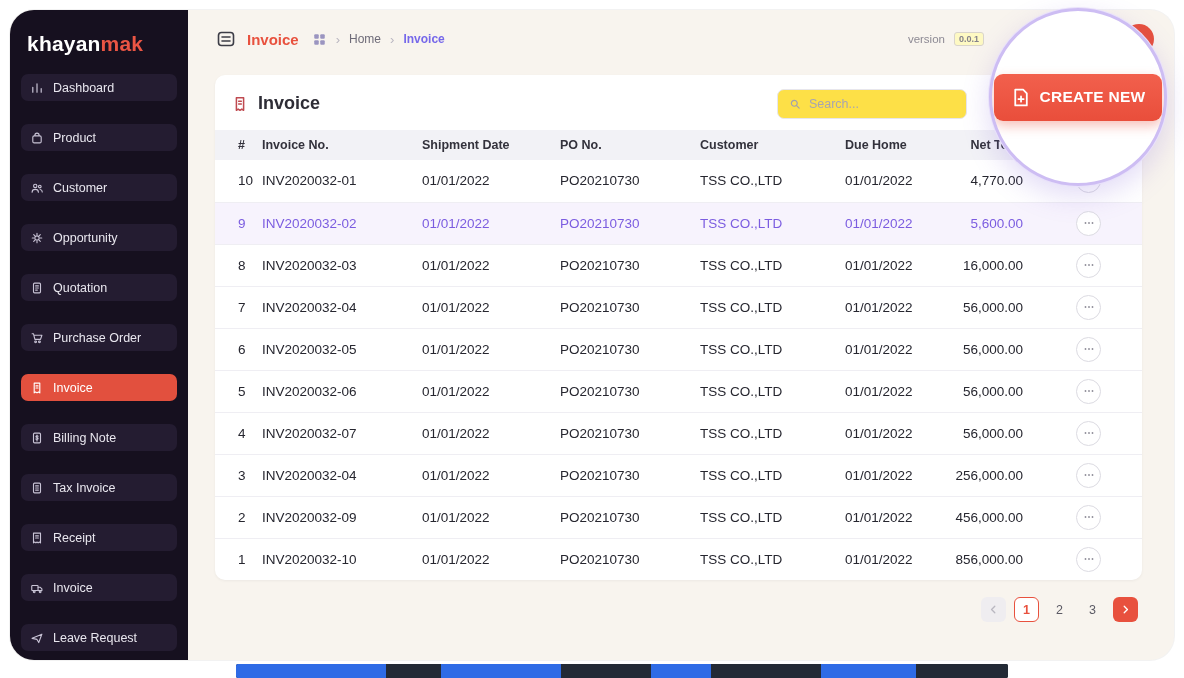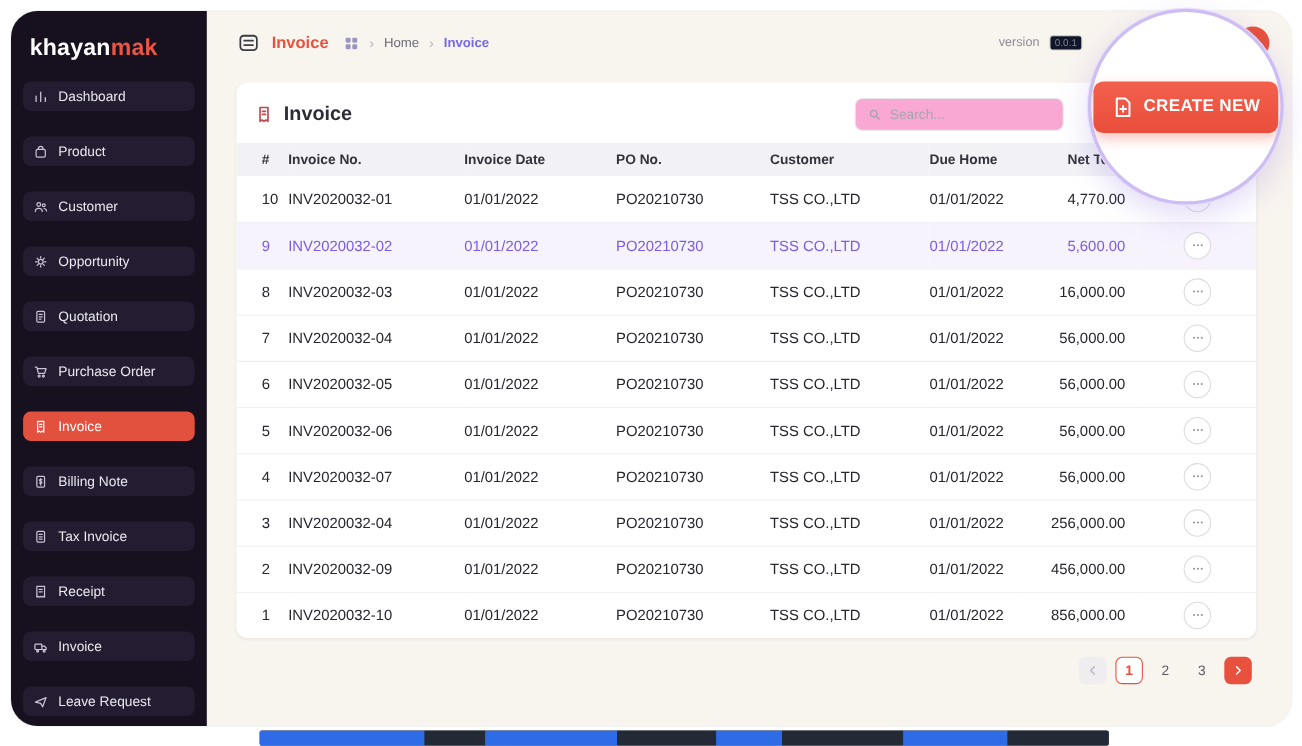--- a/index.html
+++ b/index.html
@@ -39,33 +39,33 @@
   .topbar { height: 48px; display: flex; align-items: center; gap: 9px; padding: 10px 20px 0 26px; }
   .icon-btn { width: 24px; height: 24px; border: none; background: transparent; color: #3c3c46;
     display: flex; align-items: center; justify-content: center; cursor: pointer; padding: 0; }
   .page-title { color: #e8513e; font-weight: 700; font-size: 15px; margin-right: 4px; }
   .grid-ic { color: #9b95c0; display: flex; cursor: pointer; }
   .bc-sep { color: #b9b6c0; font-size: 13px; }
   .bc-home { color: #6e6b78; font-size: 12px; cursor: pointer; text-decoration: none; text-align: center; }
   .bc-cur { color: #7668ea; font-size: 12px; font-weight: 600; cursor: pointer; text-decoration: none; }
   .spacer { flex: 1; }
   .version-label { color: #8d8a94; font-size: 11.5px; }
-  .version-badge { font-size: 9px; background: #0f172a; border: 1px solid #d9d4cc; color: #85828c;
-    border-radius: 3px; padding: 1px 4px; font-weight: 400; }
+  .version-badge { font-size: 9px; background: #fef9c3; border: 1px solid #d9d4cc; color: #85828c;
+    border-radius: 3px; padding: 1px 4px; font-weight: 700; }
   .avatar { width: 30px; height: 30px; border-radius: 50%; background: #e8503c; margin-left: 131px; flex: none; cursor: pointer; }
   
   .card {
     margin: 17px 32px 0 27px; background: #fff; border-radius: 10px;
     box-shadow: 0 1px 3px rgba(25,20,45,.05); overflow: hidden;
   }
   .card-head { display: flex; align-items: center; padding: 13px 18px 11px 16px; gap: 9px; }
   .card-head h2 { font-size: 18px; color: #2e2d36; font-weight: 700; }
   .head-icn { display: flex; color: #bf4a50; }
   .search {
-    width: 190px; height: 30px; border: 1px solid #e7e6ec; border-radius: 7px; background: #f9a8d4;
+    width: 190px; height: 30px; border: 1px solid #e7e6ec; border-radius: 7px; background: #fde047;
     display: flex; align-items: center; padding: 0 10px; gap: 7px; margin-right: 14px;
   }
   .search .s-icn { display: flex; color: #a2a0ae; }
   .search input { border: none; outline: none; font-size: 12.5px; width: 100%; color: #333; background: transparent;
     font-family: "Liberation Sans", sans-serif; }
   .search input::placeholder { color: #a7a5b2; }
   .create-btn {
     background: linear-gradient(180deg, #f2604d, #e94e3b); color: #fff; border: none; border-radius: 8px;
     font-weight: 700; display: flex; align-items: center; gap: 8px; cursor: pointer;
     padding: 8px 14px; font-size: 12.5px; font-family: "Liberation Sans", sans-serif; white-space: nowrap;
@@ -318,21 +318,21 @@
             <col class="c4">
             <col class="c5">
             <col class="c6">
             <col class="c7">
             <col class="c8">
           </colgroup>
         <thead>
           <tr>
             <th class="td-num">#</th>
             <th>Invoice No.</th>
-            <th>Invoice Date</th>
+            <th>Shipment Date</th>
             <th>PO No.</th>
             <th>Customer</th>
             <th>Due Home</th>
             <th class="td-total">Net Total</th>
             <th class="td-act"></th>
           </tr>
         </thead>
         <tbody id="table-body">
             <tr>
     <td class="td-num">10</td>

